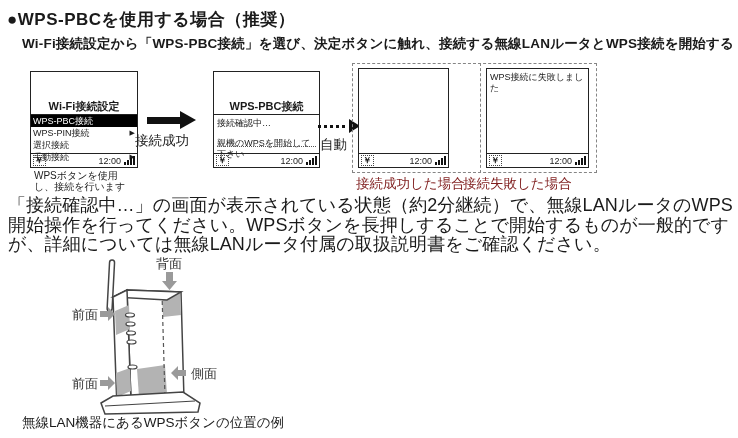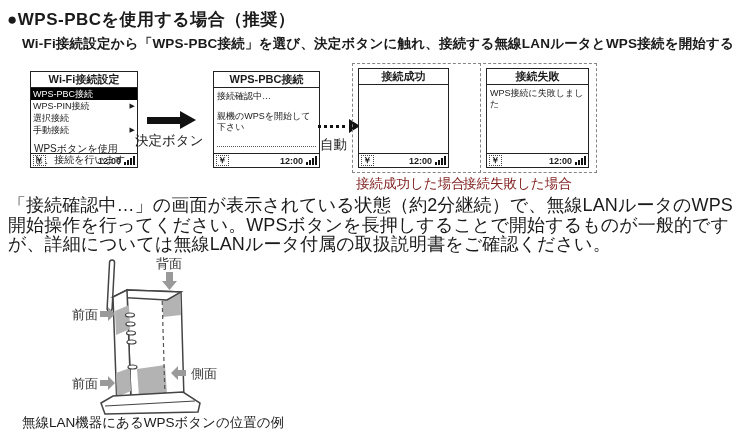--- a/index.html
+++ b/index.html
@@ -10,26 +10,26 @@
   }
   .abs{position:absolute;}
 
   
   #page-title{left:7px;top:8px;font-size:17px;font-weight:bold;letter-spacing:0.5px;white-space:nowrap;}
   #page-subtitle{left:22px;top:35px;font-size:13.5px;font-weight:bold;white-space:nowrap;letter-spacing:0.2px;}
 
   
   .screen{background:#fff;border:1.5px solid #222;box-sizing:border-box;}
   .screen-title{font-weight:bold;text-align:center;font-size:11px;height:15px;line-height:14px;
-    border-bottom:1.5px solid #222;overflow:hidden;white-space:nowrap;}
+    border-bottom:1.5px solid #222;overflow:hidden;white-space:nowrap;margin-top:27px;}
   .screen-body{font-size:9px;line-height:11px;padding:3px 3px;}
   .statusbar{position:absolute;bottom:0;left:0;right:0;height:14px;border-top:1.5px solid #222;
     display:flex;justify-content:space-between;align-items:center;padding:0 2px;box-sizing:border-box;}
   .yen{border:1px dotted #444;font-size:8.5px;line-height:9px;padding:0 1px;font-weight:bold;}
-  .time{font-size:9px;margin-left:auto;margin-right:3px;font-weight:bold;}
+  .time{font-size:9px;margin-left:auto;margin-right:3px;}
   .signal{display:flex;align-items:flex-end;gap:1px;height:9px;}
   .signal i{display:block;width:2px;background:#111;}
   .signal i:nth-child(1){height:3px;}
   .signal i:nth-child(2){height:5px;}
   .signal i:nth-child(3){height:7px;}
   .signal i:nth-child(4){height:9px;}
 
   #screen1{left:30px;top:71px;width:108px;height:97px;}
   .menu-row{height:12px;line-height:12px;font-size:9px;padding:0 2px;display:flex;justify-content:space-between;white-space:nowrap;overflow:hidden;}
   .menu-row.selected{background:#000;color:#fff;}
@@ -98,21 +98,21 @@
         <i></i>
         <i></i>
       </span>
   </div>
 </div>
 
 <div class="abs" id="arrow-decide">
   <span class="bar"></span>
     <span class="head"></span>
 </div>
-<div class="abs arrow-label" id="arrow-decide-label">決定ボタン</div>
+<div class="abs arrow-label" id="arrow-decide-label">接続成功</div>
 
 <div class="abs screen" id="screen2">
   <div class="screen-title">WPS-PBC接続</div>
   <div class="screen-body">
     <div>接続確認中…</div>
     <div style="height:9px"></div>
     <div>親機のWPSを開始して下さい</div>
   </div>
   <div class="dotted-line"></div>
   <div class="statusbar">
@@ -134,36 +134,34 @@
     <span class="dot"></span>
     <span class="dot"></span>
     <span class="head"></span>
 </div>
 <div class="abs arrow-label" id="arrow-auto-label">自動</div>
 
 <div class="abs" id="dashed-box"></div>
 <div class="abs" id="dashed-divider"></div>
 
 <div class="abs screen" id="screen3">
-  <div class="screen-title">接続成功</div>
   <div class="statusbar">
     <span class="yen">￥</span>
     <span class="time">12:00</span>
     <span class="signal">
         <i></i>
         <i></i>
         <i></i>
         <i></i>
       </span>
   </div>
 </div>
 <div class="abs case-caption" id="caption-success">接続成功した場合</div>
 
 <div class="abs screen" id="screen4">
-  <div class="screen-title">接続失敗</div>
   <div class="screen-body">WPS接続に失敗しました</div>
   <div class="statusbar">
     <span class="yen">￥</span>
     <span class="time">12:00</span>
     <span class="signal">
         <i></i>
         <i></i>
         <i></i>
         <i></i>
       </span>

